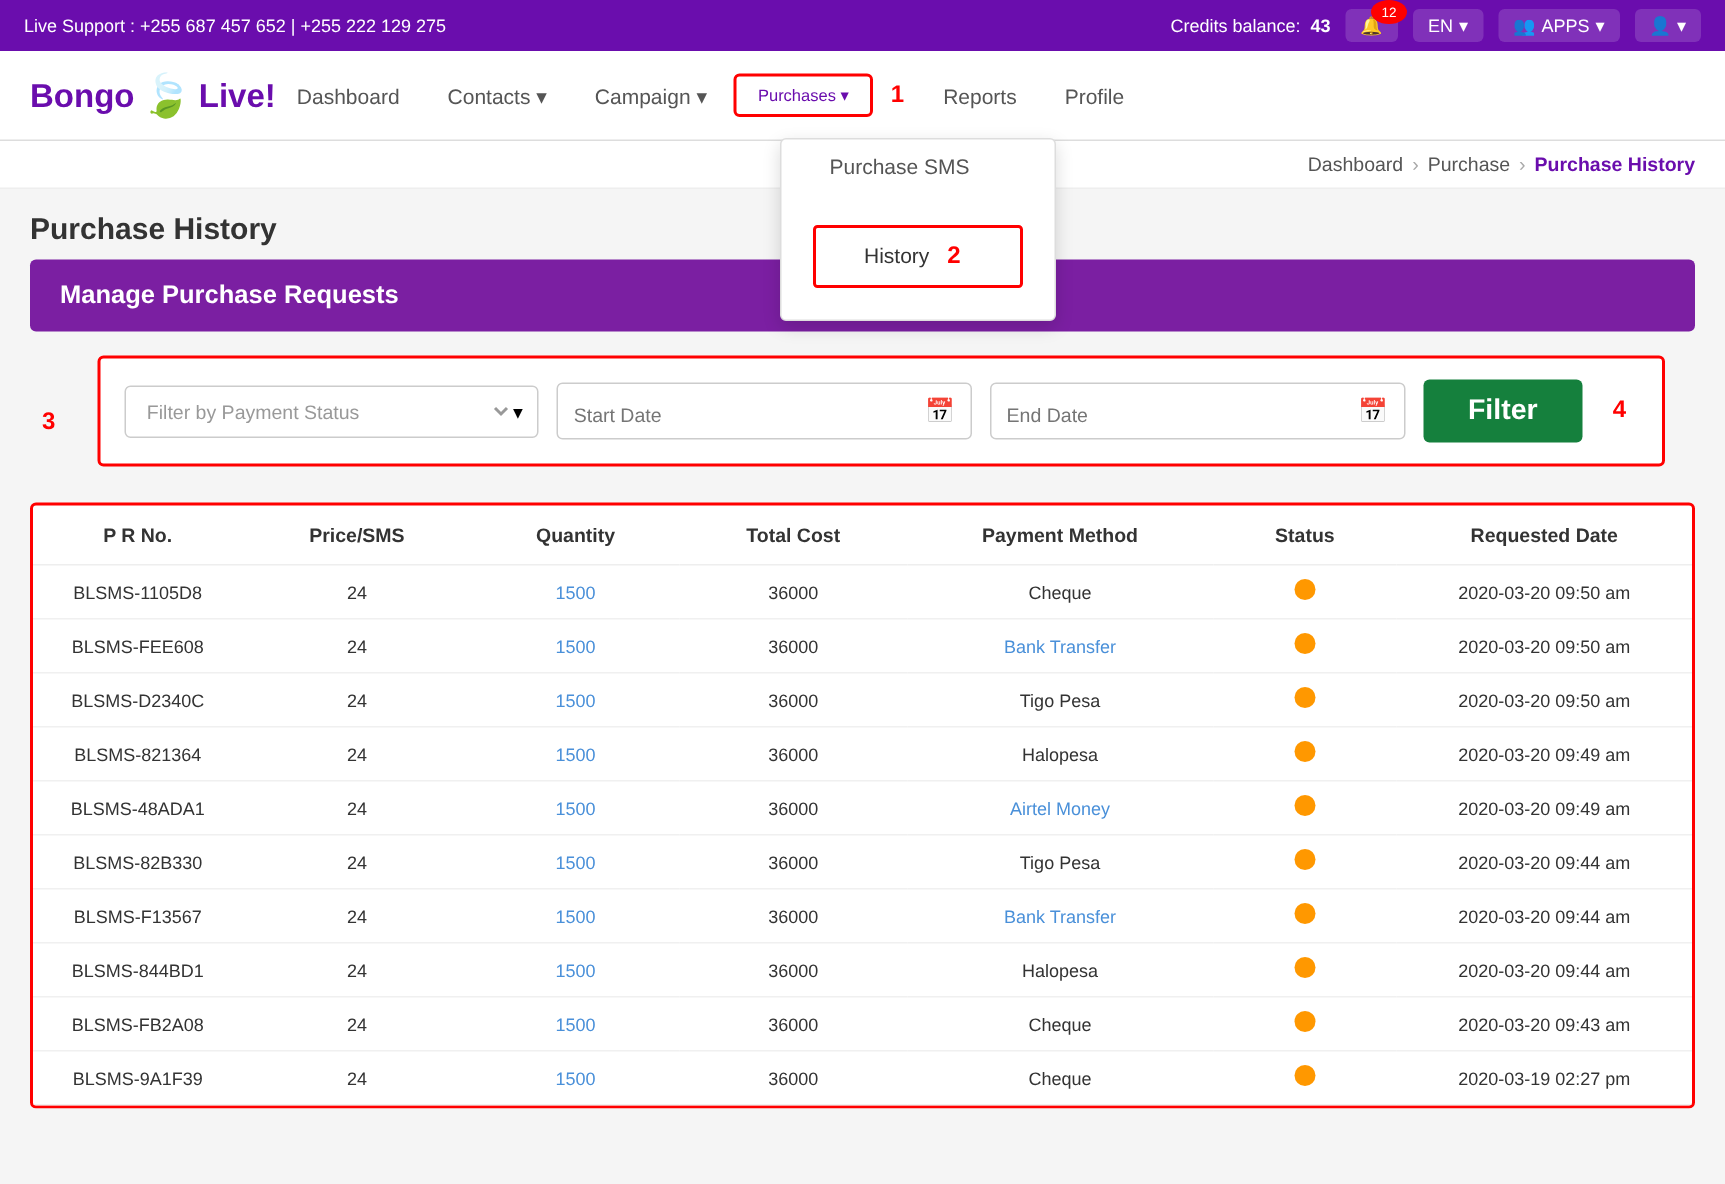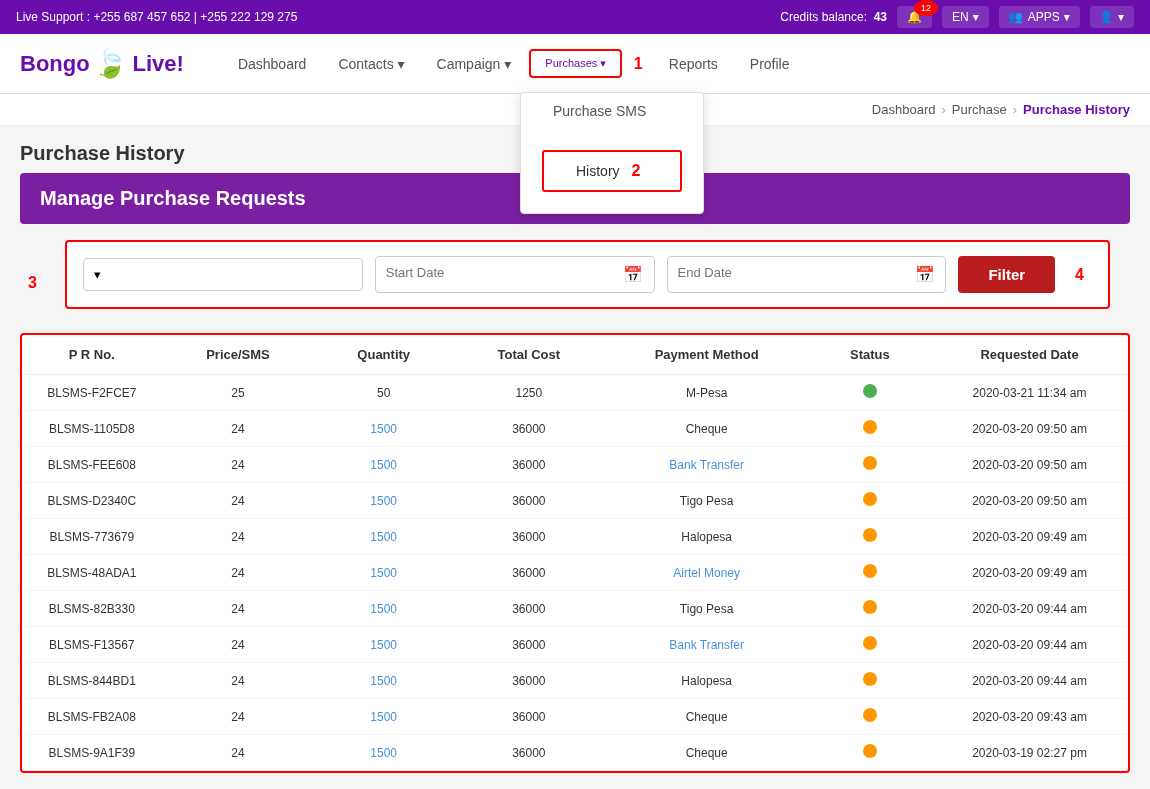--- a/index.html
+++ b/index.html
@@ -42,21 +42,21 @@
     
     .nav-bar {
       background: white;
       display: flex;
       align-items: center;
       padding: 0 20px;
       border-bottom: 1px solid #ddd;
       height: 60px;
       position: relative;
     }
-    .logo { font-size: 22px; color: #6a0dad; font-weight: bold; margin-right: 40px; display: flex; align-items: center; gap: 4px; }
+    .logo { font-size: 22px; color: #6a0dad; font-weight: bold; display: flex; align-items: center; gap: 4px; }
     .logo-leaf { color: #4caf50; font-size: 28px; }
     .nav-links { display: flex; align-items: center; gap: 4px; flex: 1; }
     .nav-link {
       color: #555;
       text-decoration: none;
       padding: 8px 14px;
       font-size: 14px;
       cursor: pointer;
       border: none;
       background: none;
@@ -120,21 +120,21 @@
       color: #333;
     }
 
     
     .manage-box {
       margin: 0 20px 16px;
       background: #7b1fa2;
       color: white;
       padding: 14px 20px;
       border-radius: 4px;
-      font-size: 20px;
+      font-size: 17px;
       font-weight: bold;
     }
 
     
     .filter-section {
       margin: 0 20px 16px;
       border: 2px solid red;
       border-radius: 4px;
       padding: 14px 16px;
       display: flex;
@@ -155,42 +155,42 @@
       flex: 1;
       border: none;
       outline: none;
       font-size: 13px;
       color: #999;
       background: transparent;
     }
     .date-input-wrap {
       flex: 1;
       display: flex;
-      align-items: flex-start;
+      align-items: flex-end;
       border: 1px solid #ccc;
       border-radius: 4px;
       padding: 8px 10px;
       background: white;
     }
     .date-input {
       flex: 1;
       border: none;
       outline: none;
       font-size: 13px;
       color: #999;
       background: transparent;
     }
     .cal-icon { color: #888; font-size: 16px; cursor: pointer; }
     .filter-btn {
-      background: #b91c1c;
+      background: #15803d;
       color: white;
       border: none;
       padding: 10px 30px;
       border-radius: 4px;
-      font-size: 15px;
+      font-size: 19px;
       font-weight: bold;
       cursor: pointer;
       white-space: nowrap;
     }
 
     
     .annotation { color: red; font-weight: bold; font-size: 16px; margin: 0 8px; }
 
     
     .table-wrap {
@@ -293,20 +293,26 @@
 <div class="page-header">Purchase History</div>
 
 <div class="manage-box">
   <span>Manage Purchase Requests</span>
 </div>
 
 <div style="display:flex; align-items:center; margin: 0 20px 8px;">
   <span class="annotation">3</span>
   <div class="filter-section" style="flex:1;">
     <div class="filter-select-wrap">
+      <select class="filter-select">
+        <option value="">Filter by Payment Status</option>
+        <option>Pending</option>
+        <option>Completed</option>
+        <option>Failed</option>
+      </select>
       <span>▾</span>
     </div>
     <div class="date-input-wrap">
       <input class="date-input" type="text" placeholder="Start Date" style="">
       <span class="cal-icon">📅</span>
     </div>
     <div class="date-input-wrap">
       <input class="date-input" type="text" placeholder="End Date" style="">
       <span class="cal-icon">📅</span>
     </div>
@@ -323,29 +329,20 @@
           <th>P R No.</th>
           <th>Price/SMS</th>
           <th>Quantity</th>
           <th>Total Cost</th>
           <th>Payment Method</th>
           <th>Status</th>
           <th>Requested Date</th>
         </tr>
       </thead>
       <tbody id="table-body">
-      <tr>
-    <td>BLSMS-F2FCE7</td>
-    <td>25</td>
-    <td class="">50</td>
-    <td>1250</td>
-    <td class="">M-Pesa</td>
-    <td><span class="status-dot dot-green"></span></td>
-    <td>2020-03-21 11:34 am</td>
-  </tr>
           <tr>
     <td>BLSMS-1105D8</td>
     <td>24</td>
     <td class="link">1500</td>
     <td>36000</td>
     <td class="">Cheque</td>
     <td><span class="status-dot dot-orange"></span></td>
     <td>2020-03-20 09:50 am</td>
   </tr>
           <tr>
@@ -360,21 +357,21 @@
           <tr>
     <td>BLSMS-D2340C</td>
     <td>24</td>
     <td class="link">1500</td>
     <td>36000</td>
     <td class="">Tigo Pesa</td>
     <td><span class="status-dot dot-orange"></span></td>
     <td>2020-03-20 09:50 am</td>
   </tr>
           <tr>
-    <td>BLSMS-773679</td>
+    <td>BLSMS-821364</td>
     <td>24</td>
     <td class="link">1500</td>
     <td>36000</td>
     <td class="">Halopesa</td>
     <td><span class="status-dot dot-orange"></span></td>
     <td>2020-03-20 09:49 am</td>
   </tr>
           <tr>
     <td>BLSMS-48ADA1</td>
     <td>24</td>

